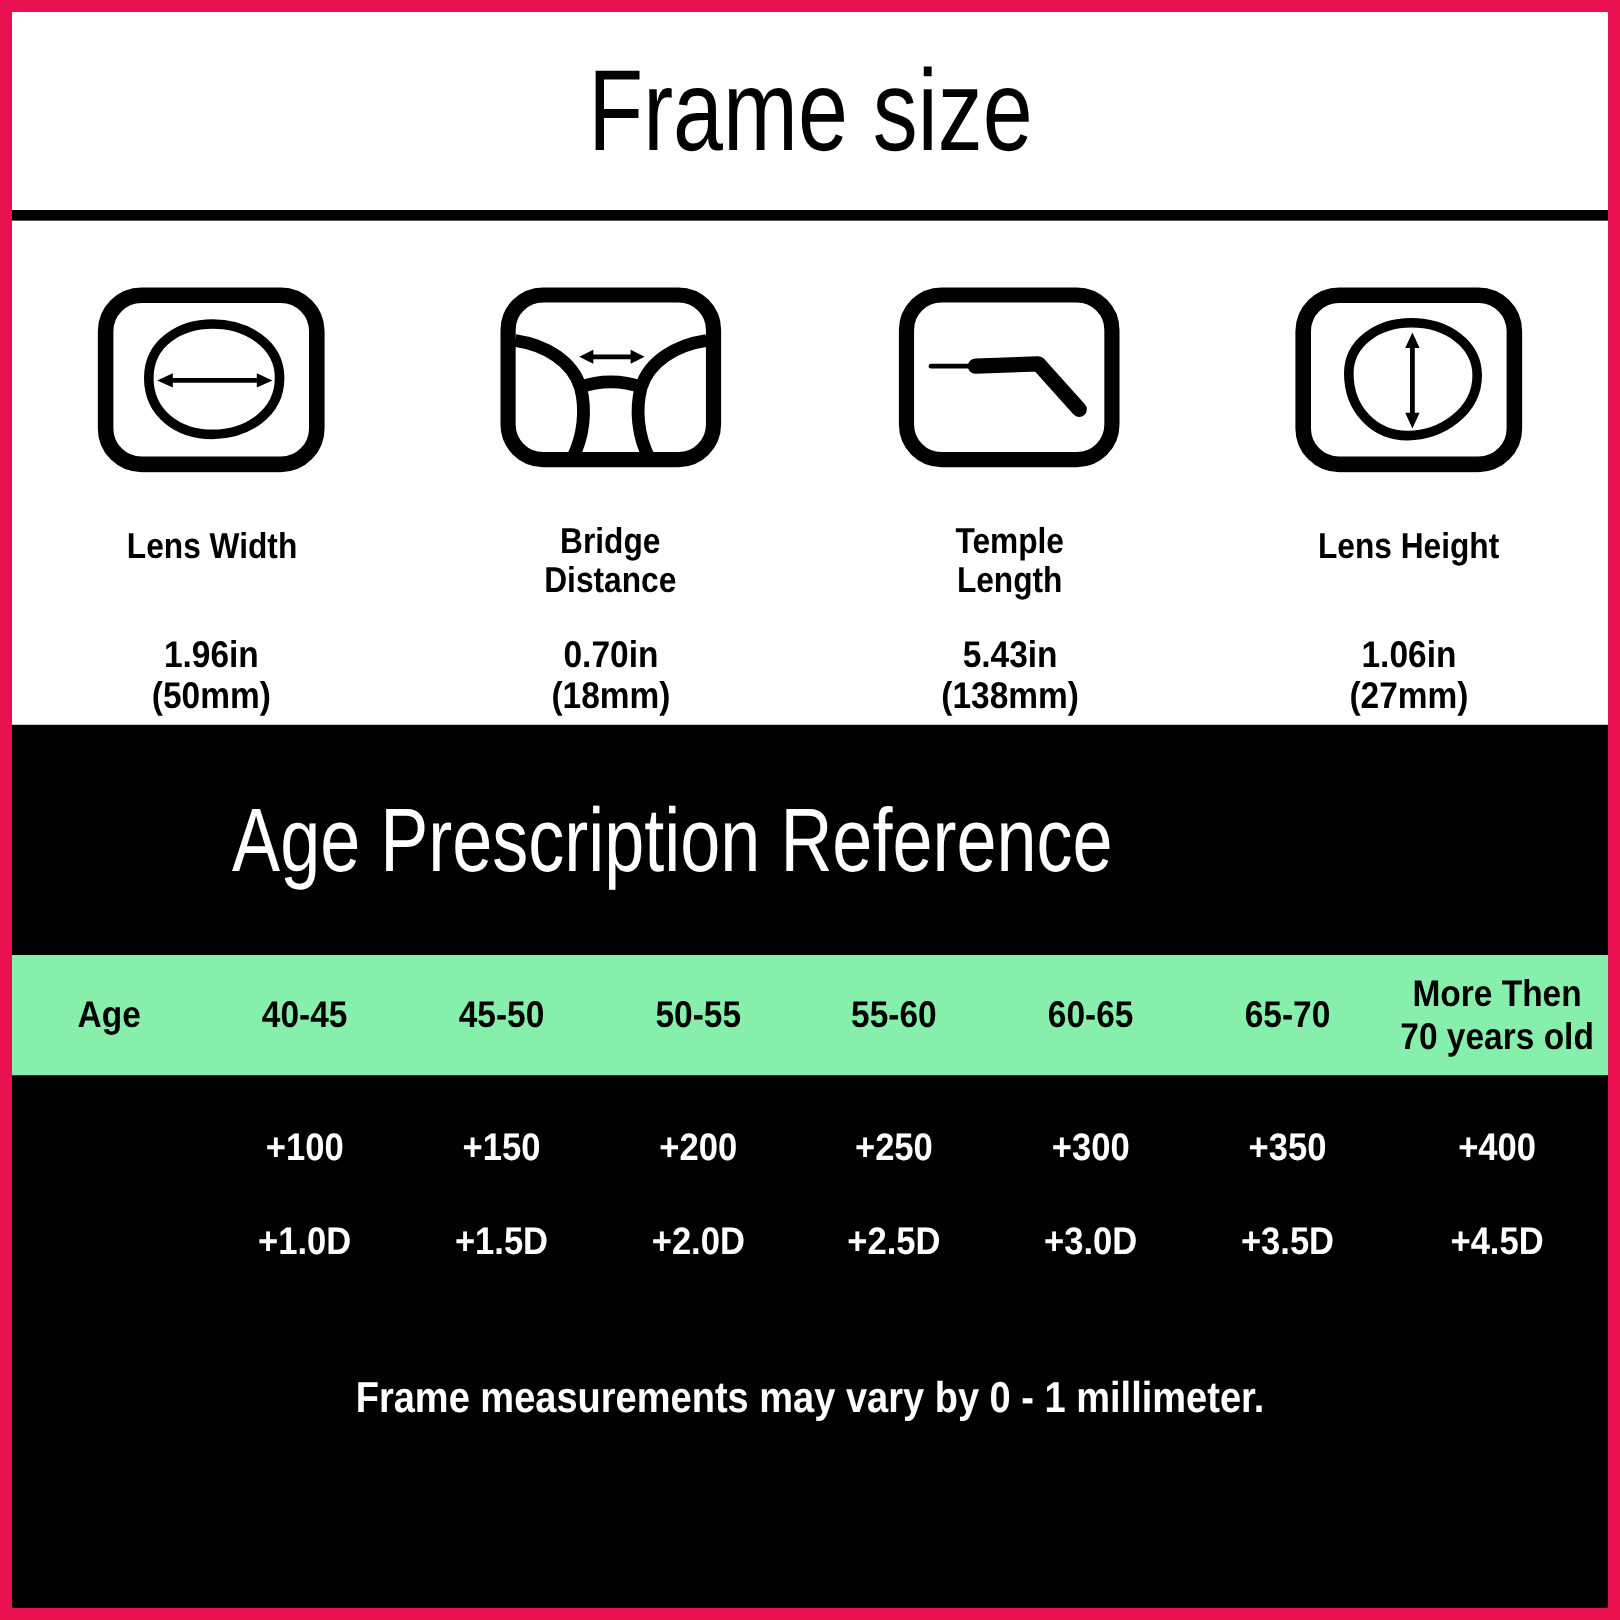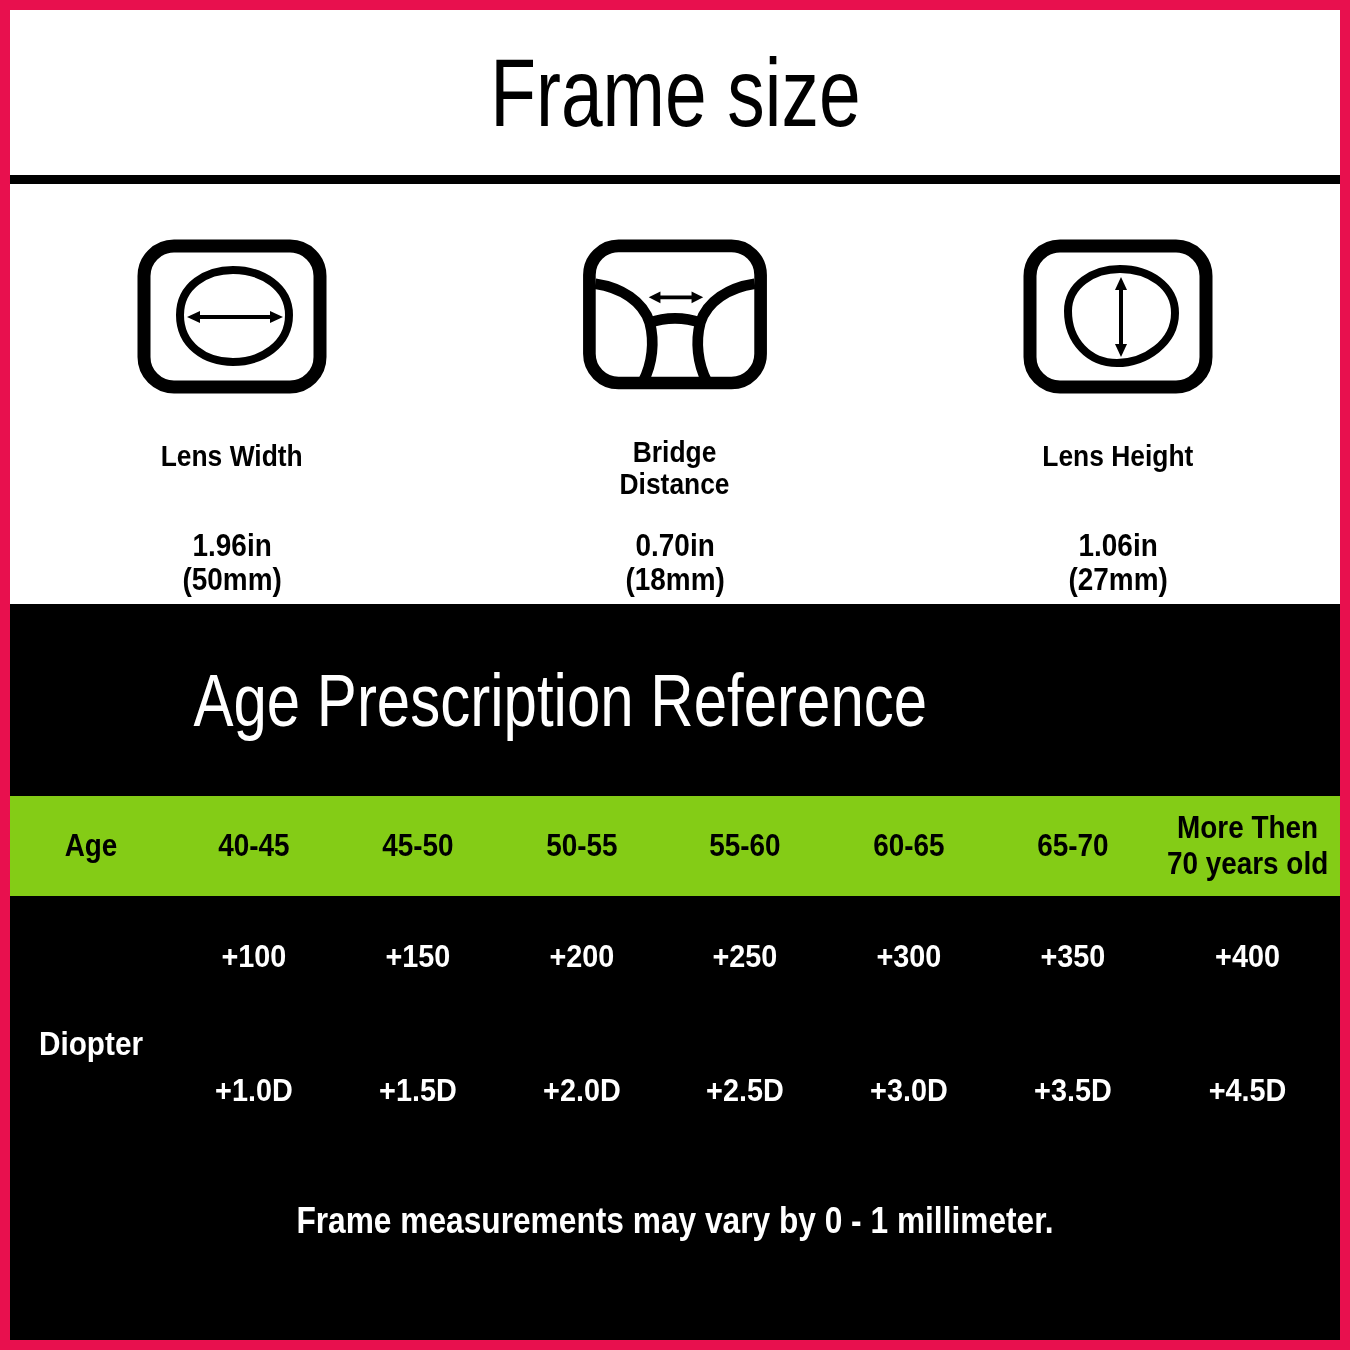--- a/index.html
+++ b/index.html
@@ -100,21 +100,21 @@
     font-size: 75px;
     line-height: 1;
     color: #ffffff;
     transform: scaleX(0.80);
     transform-origin: right center;
     white-space: nowrap;
   }
 
   
   .age-row {
-    background: #84cc16;
+    background: #86efac;
     height: 100px;
     display: flex;
     align-items: center;
     box-sizing: border-box;
   }
   .age-row .cell {
     display: flex;
     align-items: center;
     justify-content: center;
     text-align: center;
@@ -215,20 +215,31 @@
         <line x1="74" y1="60" x2="118" y2="60" stroke="#000" stroke-width="4"></line>
         <polygon points="68,60 80,54 80,66" fill="#000"></polygon>
         <polygon points="124,60 112,54 112,66" fill="#000"></polygon>
       </svg>
       <div class="spec-label">Bridge
 Distance</div>
       <div class="spec-value">0.70in
 (18mm)</div>
     </div>
 
+    <div class="spec-col">
+      <svg class="spec-icon" viewBox="0 0 190 155">
+        <rect x="7" y="7" width="176" height="141" rx="30" ry="30" fill="none" stroke="#000" stroke-width="13"></rect>
+        <path d="M28 68 L68 68" stroke="#000" stroke-width="4" stroke-linecap="round"></path>
+        <path d="M66 68 L120 66 L155 105" fill="none" stroke="#000" stroke-width="13" stroke-linecap="round" stroke-linejoin="round"></path>
+      </svg>
+      <div class="spec-label">Temple
+Length</div>
+      <div class="spec-value">5.43in
+(138mm)</div>
+    </div>
 
     <div class="spec-col">
       <svg class="spec-icon" viewBox="0 0 190 155">
         <rect x="7" y="7" width="176" height="141" rx="30" ry="30" fill="none" stroke="#000" stroke-width="13"></rect>
         <path d="M45 72 C45 46 70 30 97 30 C126 30 152 47 152 74 C152 104 122 124 94 124 C66 124 45 102 45 72 Z" fill="none" stroke="#000" stroke-width="8"></path>
         <line x1="98" y1="44" x2="98" y2="112" stroke="#000" stroke-width="4"></line>
         <polygon points="98,38 92,51 104,51" fill="#000"></polygon>
         <polygon points="98,118 92,105 104,105" fill="#000"></polygon>
       </svg>
       <div class="spec-label">Lens Height</div>
@@ -260,23 +271,20 @@
       <div class="cell col-label"></div>
       <div class="cell col-data">+100</div>
       <div class="cell col-data">+150</div>
       <div class="cell col-data">+200</div>
       <div class="cell col-data">+250</div>
       <div class="cell col-data">+300</div>
       <div class="cell col-data">+350</div>
       <div class="cell col-data last">+400</div>
     </div>
 
-    <div class="dio-label-row">
-      <div class="col-label">Diopter</div>
-    </div>
 
     <div class="dio-row">
       <div class="cell col-label"></div>
       <div class="cell col-data">+1.0D</div>
       <div class="cell col-data">+1.5D</div>
       <div class="cell col-data">+2.0D</div>
       <div class="cell col-data">+2.5D</div>
       <div class="cell col-data">+3.0D</div>
       <div class="cell col-data">+3.5D</div>
       <div class="cell col-data last">+4.5D</div>

